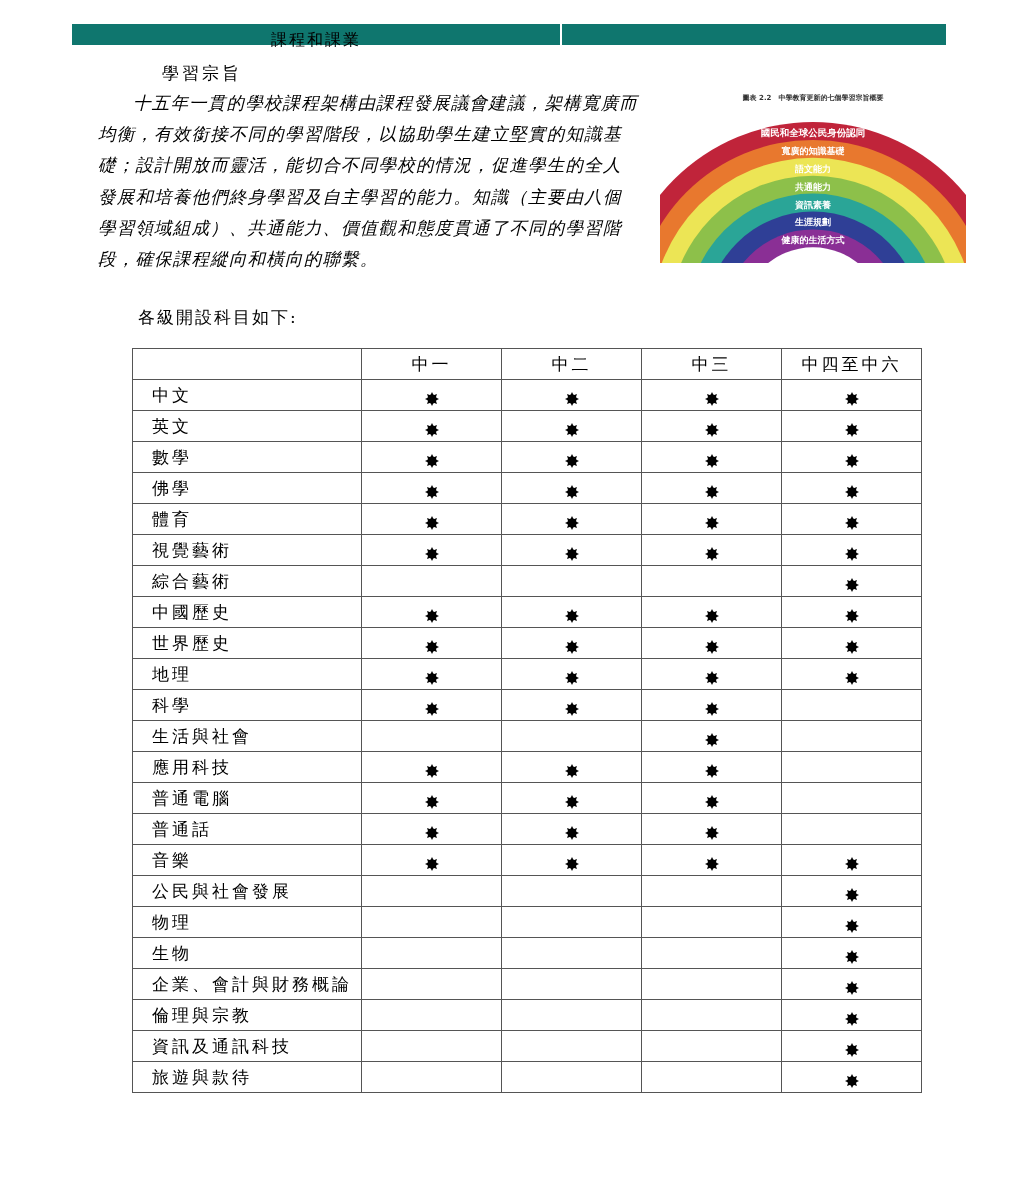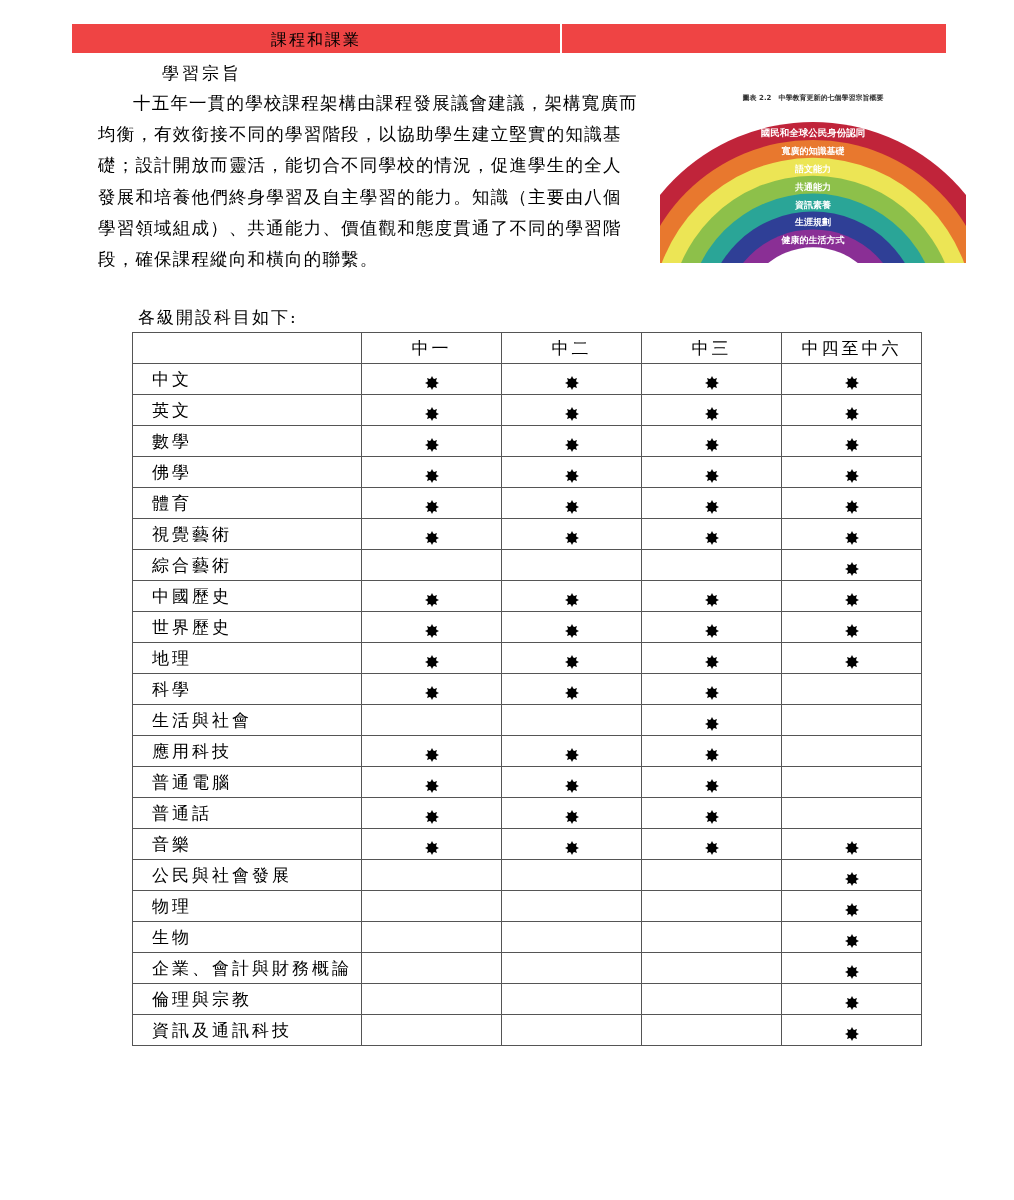--- a/index.html
+++ b/index.html
@@ -1,46 +1,46 @@
 <!DOCTYPE html>
 <html><head>
   <meta charset="utf-8">
   <style>
     html, body { margin: 0; padding: 0; background: #ffffff; }
     body {
       width: 1014px; height: 1200px; position: relative; overflow: hidden;
       font-family: "DejaVu Serif", "Liberation Serif", serif;
       color: #000;
     }
-    .hdr { position: absolute; top: 24px; height: 29px; background: #ef4444; }
+    .hdr { position: absolute; top: 24px; height: 21px; background: #0f766e; }
     .hdr-left { left: 72px; width: 488px; }
     .hdr-right { left: 562px; width: 384px; }
     .hdr-title {
       position: absolute; left: 0; right: 0; top: 0; height: 31px; line-height: 31px;
       text-align: center; font-size: 16px; letter-spacing: 2px;
     }
     .subhead {
       position: absolute; left: 162px; top: 61px; font-size: 17px; letter-spacing: 3px; line-height: 24px;
     }
     .para {
       position: absolute; left: 98px; top: 88px; width: 540px;
-      font-size: 17.5px; line-height: 31.2px; letter-spacing: 1.2px;
+      font-size: 17.5px; line-height: 31.2px; letter-spacing: 1.2px; font-style: italic;
     }
     .para .indent { display: inline-block; width: 35px; }
     .figure { position: absolute; left: 660px; top: 88px; width: 306px; height: 175px; }
     .fig-caption {
       position: absolute; left: 0; right: 0; top: 5px; text-align: center;
       font-family: "DejaVu Sans", "Liberation Sans", sans-serif; font-size: 7px; font-weight: bold; color: #333;
     }
     .rainbow { position: absolute; left: 0; top: 32px; }
     .list-intro {
       position: absolute; left: 98px; top: 305px; font-size: 17px; letter-spacing: 2px; line-height: 24px; margin-left: 40px;
     }
     table.subjects {
-      position: absolute; left: 132px; top: 332px;
+      position: absolute; left: 132px; top: 348px;
       border-collapse: collapse; table-layout: fixed;
       width: 790px;
     }
     table.subjects th, table.subjects td {
       border: 1.5px solid #555; height: 30px; padding: 0; font-weight: normal;
       font-size: 17px; letter-spacing: 3px;
     }
     table.subjects th { text-align: center; }
     table.subjects td.name { padding-left: 19px; text-align: left; }
     table.subjects td.mark { text-align: center; }
@@ -426,14 +426,24 @@
       <tr>
         <td class="name">資訊及通訊科技</td>
         <td class="mark"></td>
         <td class="mark"></td>
         <td class="mark"></td>
         <td class="mark"><span class="bullet"><svg viewBox="0 0 20 20" width="14" height="14">
               <polygon fill="#000" points="10,0 12.3,4.5 17.1,2.9 15.5,7.7 20,10 15.5,12.3 17.1,17.1 12.3,15.5 10,20 7.7,15.5 2.9,17.1 4.5,12.3 0,10 4.5,7.7 2.9,2.9 7.7,4.5"></polygon>
               <circle cx="10" cy="10" r="6.5" fill="#000"></circle>
             </svg></span></td>
       </tr>
+      <tr>
+        <td class="name">旅遊與款待</td>
+        <td class="mark"></td>
+        <td class="mark"></td>
+        <td class="mark"></td>
+        <td class="mark"><span class="bullet"><svg viewBox="0 0 20 20" width="14" height="14">
+              <polygon fill="#000" points="10,0 12.3,4.5 17.1,2.9 15.5,7.7 20,10 15.5,12.3 17.1,17.1 12.3,15.5 10,20 7.7,15.5 2.9,17.1 4.5,12.3 0,10 4.5,7.7 2.9,2.9 7.7,4.5"></polygon>
+              <circle cx="10" cy="10" r="6.5" fill="#000"></circle>
+            </svg></span></td>
+      </tr>
     </tbody>
 </table>
 
 </body></html>

